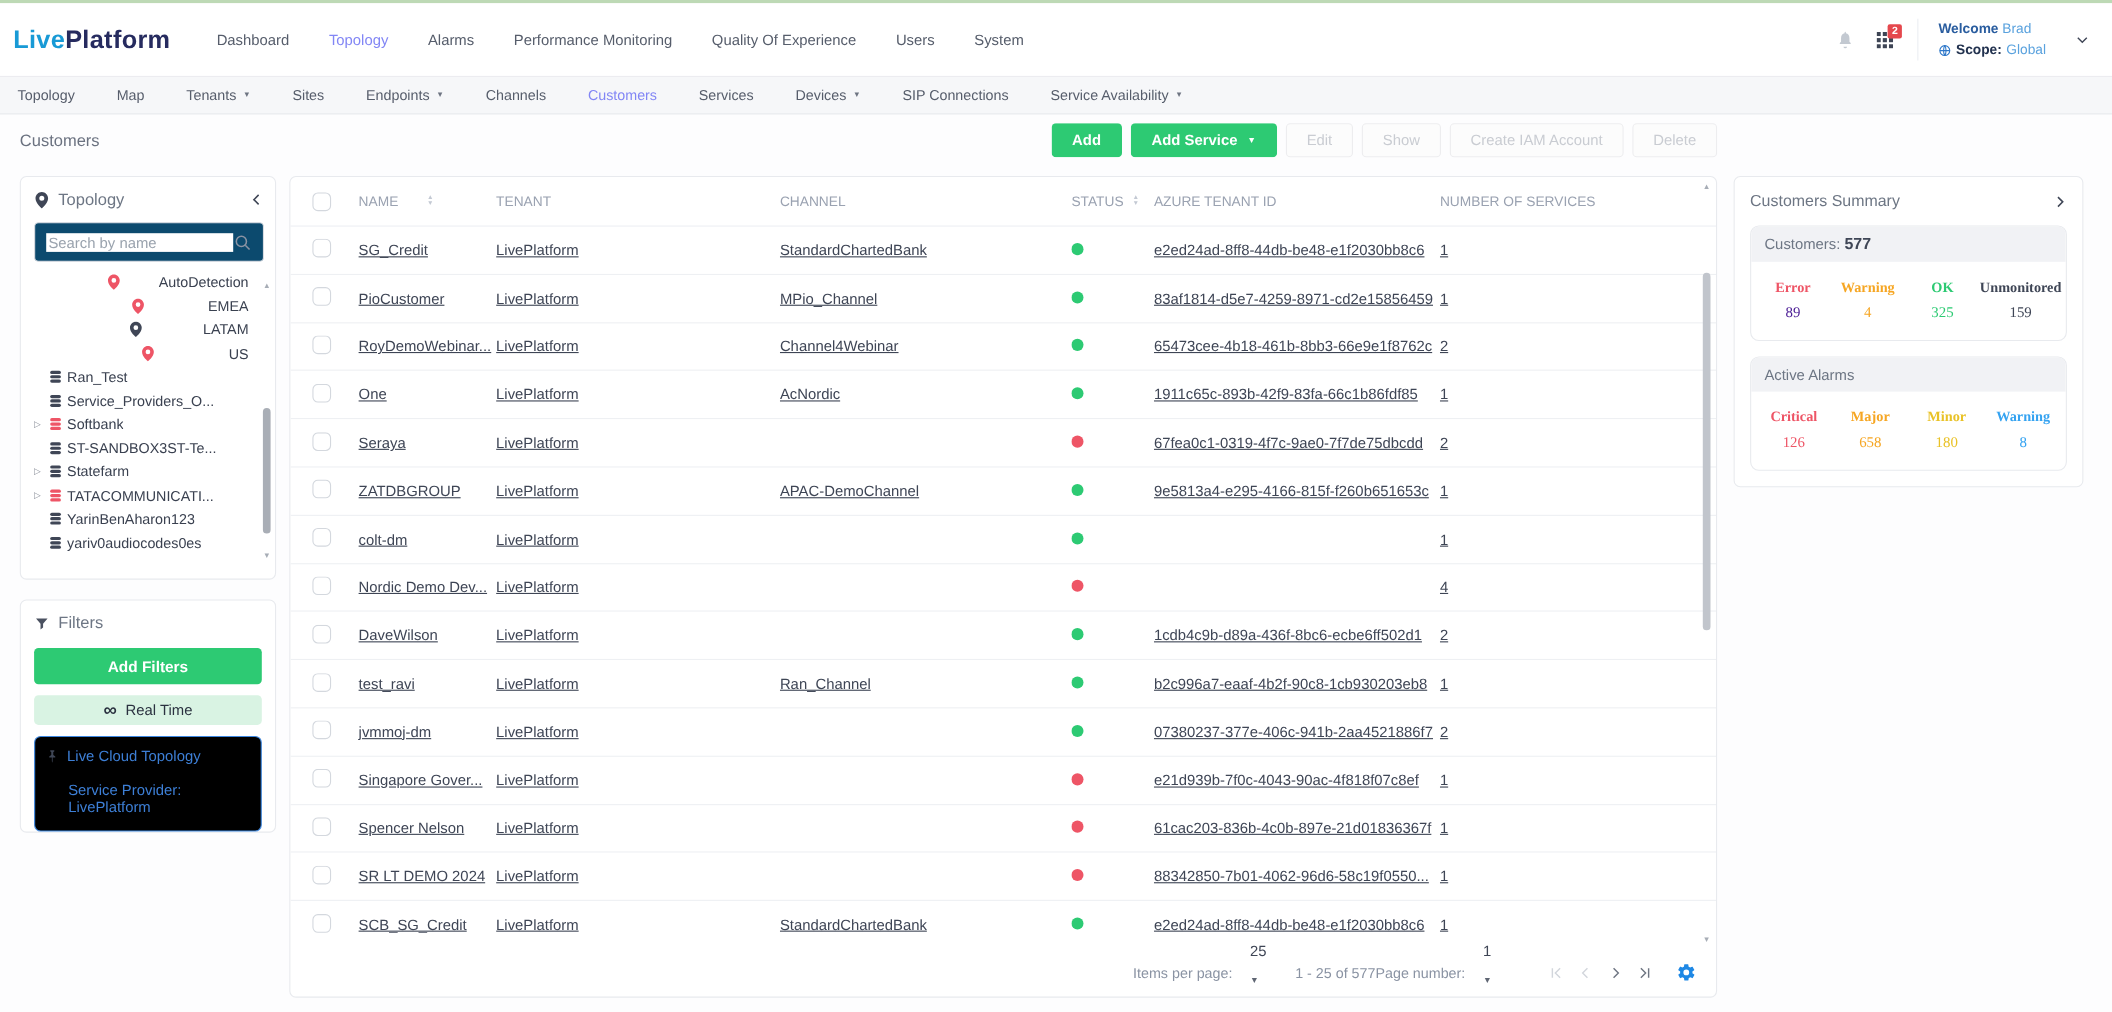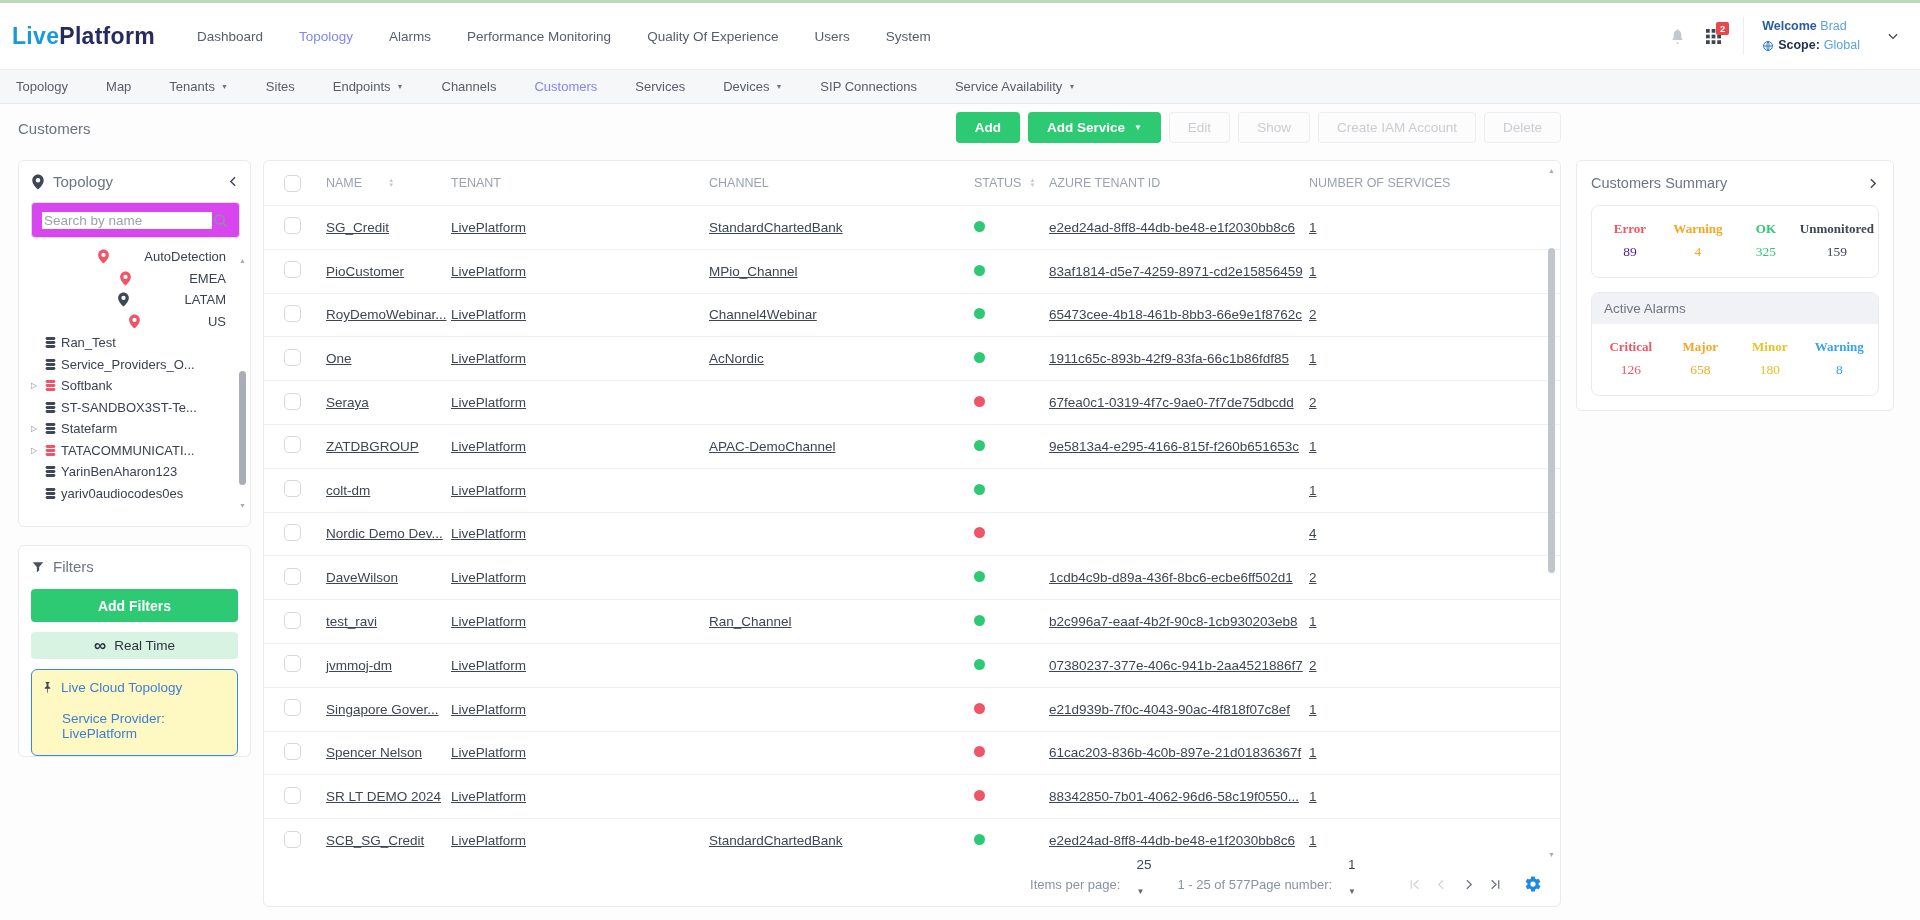--- a/index.html
+++ b/index.html
@@ -44,40 +44,40 @@
   .btn .bcaret { font-size:8px; line-height:1; }
 
   
   .card { position:absolute; background:#fff; border:1px solid #e8eaee; border-radius:6px; }
 
   
   .topo-card { left:18px; top:160px; width:233px; height:367px; padding:12px 10px 12px 12px; }
   .panel-head { display:flex; align-items:center; gap:8px; color:#6d7684; font-size:15px; }
   .panel-head .spacer { margin-left:auto; }
   .chev-btn { cursor:pointer; display:flex; }
-  .search-box { margin-top:12px; height:34px; border:1px solid #d9dce2; border-radius:4px; display:flex; align-items:center; padding:17px 10px; background:#d946ef; }
+  .search-box { margin-top:12px; height:34px; border:1px solid #d9dce2; border-radius:4px; display:flex; align-items:center; padding:17px 10px; background:#0c4a6e; }
   .search-box input { border:0; outline:0; flex:1; font-size:13.5px; color:#333; min-width:0; font-family:"Liberation Sans", sans-serif; }
   .search-box input::placeholder { color:#9aa3ae; }
   .tree { margin-top:8px; position:relative; padding-right:14px; }
   .tree-item { display:flex; align-items:center; height:21.5px; font-size:13px; color:#3a4150; cursor:pointer; }
   .tree-item.indent2 { padding-left:22px;justify-content:space-between; }
   .tree-item .exp { width:13px; font-size:8px; color:#8a8f99; flex:0 0 13px; }
   .tree-item .ticon { width:17px; display:flex; align-items:center; flex:0 0 17px; }
   .tree-item .tlabel { white-space:nowrap; overflow:hidden; }
   .tree-scrollbar { position:absolute; right:2px; top:96px; height:252px; width:11px; display:flex; flex-direction:column; align-items:center; }
   .sb-arrow { font-size:7px; color:#a7adb6; line-height:1; cursor:pointer; }
   .sb-track { position:relative; flex:1; width:7px; }
   .sb-thumb { position:absolute; width:7px; border-radius:4px; background:#a9aeb6; cursor:pointer; }
 
   
   .filters-card { left:18px; top:545px; width:233px; height:212px; padding:12px; }
   .add-filters-btn { margin-top:14px; width:100%; height:33px; background:#2dca73; color:#fff; font-weight:700; font-size:14px; border-radius:4px; display:flex; align-items:center; justify-content:center; cursor:pointer; }
   .realtime-pill { margin-top:10px; height:27px; background:#d9f3e3; border-radius:4px; display:flex; align-items:center; justify-content:center; gap:8px; font-size:13.5px; color:#2b3240; cursor:pointer; }
   .inf { font-size:17px; font-weight:700; line-height:1; }
-  .pinned-box { margin-top:10px; border:1px solid #3d87e0; background:#fef9c3; border-radius:6px; padding:10px 10px 14px; }
+  .pinned-box { margin-top:10px; border:1px solid #3d87e0; background:#000000; border-radius:6px; padding:10px 10px 14px; }
   .pinned-title { display:flex; gap:8px; align-items:center; color:#3d7fd6; font-size:13.5px; }
   .pinned-item { margin-top:16px; margin-left:20px; color:#3d7fd6; font-size:13.5px; cursor:pointer; }
 
   
   .table-card { left:263px; top:160px; width:1298px; height:747px; }
   .thead, .trow { display:grid; grid-template-columns:42px 145px 258px 265px 75px 260px 1fr; align-items:center; }
   .thead { height:45px; border-bottom:1px solid #edeff3; color:#9aa2b1; font-size:12.5px; }
   .th { display:flex; align-items:center; }
   .th.pad, .cell.pad { padding-left:20px; }
   .checkbox { width:17px; height:17px; border:1px solid #d4d8de; border-radius:5px; background:#fff; display:inline-block; cursor:pointer; }
@@ -644,20 +644,24 @@
   <aside class="card summary-card">
     <div class="summary-head">
       <span>Customers Summary</span>
       <span class="chev-btn">
           <svg width="13" height="13" viewBox="0 0 24 24" fill="none" stroke="#3f4656" stroke-width="2.6">
             <path d="M9 4l8 8-8 8"></path>
           </svg>
         </span>
     </div>
     <div class="subcard">
+      <div class="subcard-head">
+        <span>Customers:</span>
+        <b>577</b>
+      </div>
       <div class="stats">
           <div class="stat">
         <div class="lbl" style="color:#ee5566">Error</div>
         <div class="val" style="color:#4c1d95">89</div>
       </div>
           <div class="stat">
         <div class="lbl" style="color:#f6a623">Warning</div>
         <div class="val" style="color:#f6a623">4</div>
       </div>
           <div class="stat">

